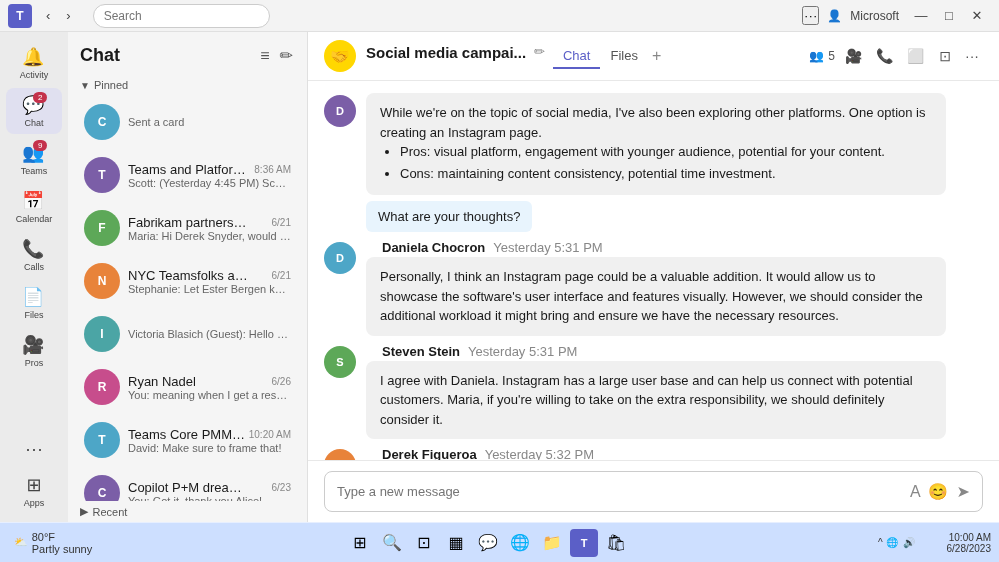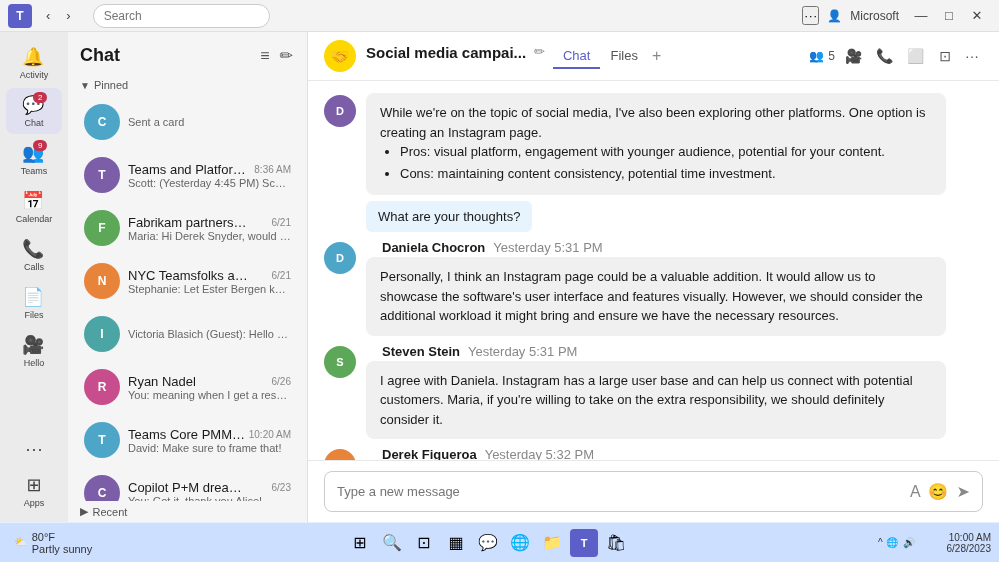--- a/index.html
+++ b/index.html
@@ -155,21 +155,21 @@
     <div class="rail-item">
       <span class="rail-icon">📞</span>
       <span class="rail-label">Calls</span>
     </div>
     <div class="rail-item">
       <span class="rail-icon">📄</span>
       <span class="rail-label">Files</span>
     </div>
     <div class="rail-item">
       <span class="rail-icon">🎥</span>
-      <span class="rail-label">Hello</span>
+      <span class="rail-label">Pros</span>
     </div>
     <div class="rail-spacer"></div>
     <div class="rail-item">
       <span class="rail-icon">···</span>
     </div>
     <div class="rail-item">
       <span class="rail-icon">⊞</span>
       <span class="rail-label">Apps</span>
     </div>
   </div>

